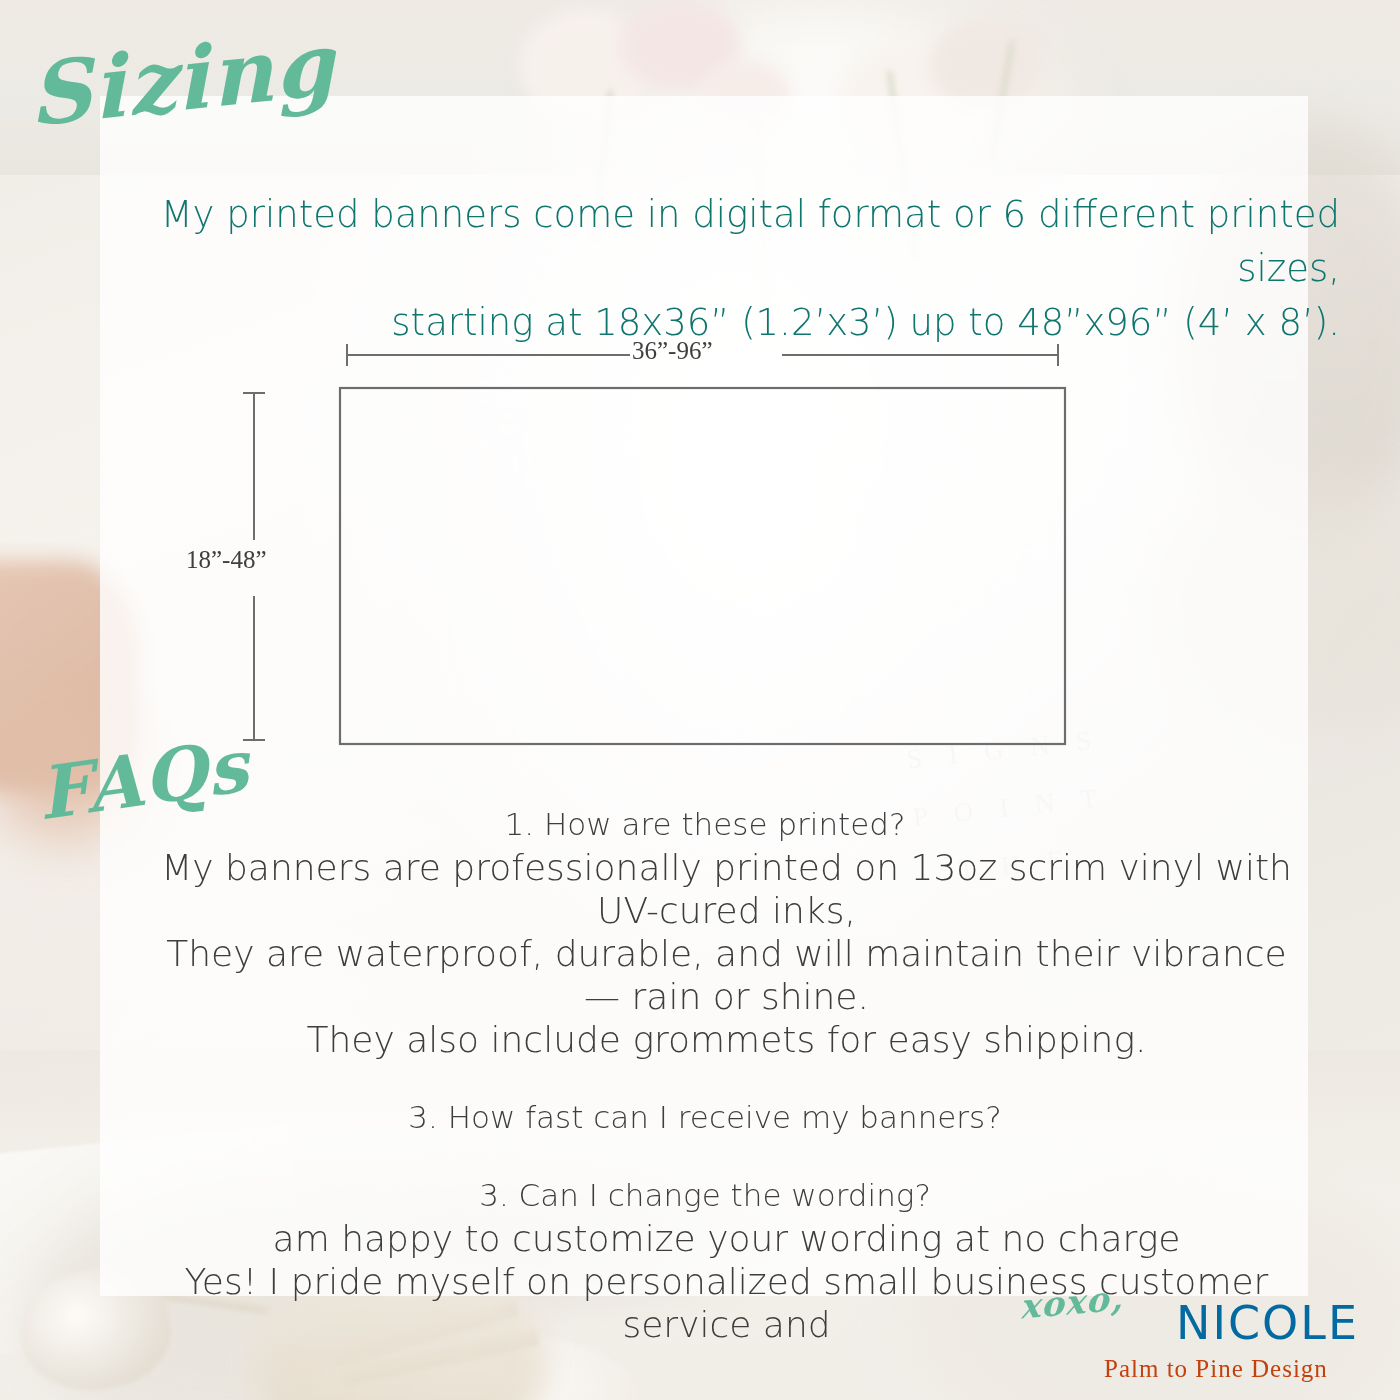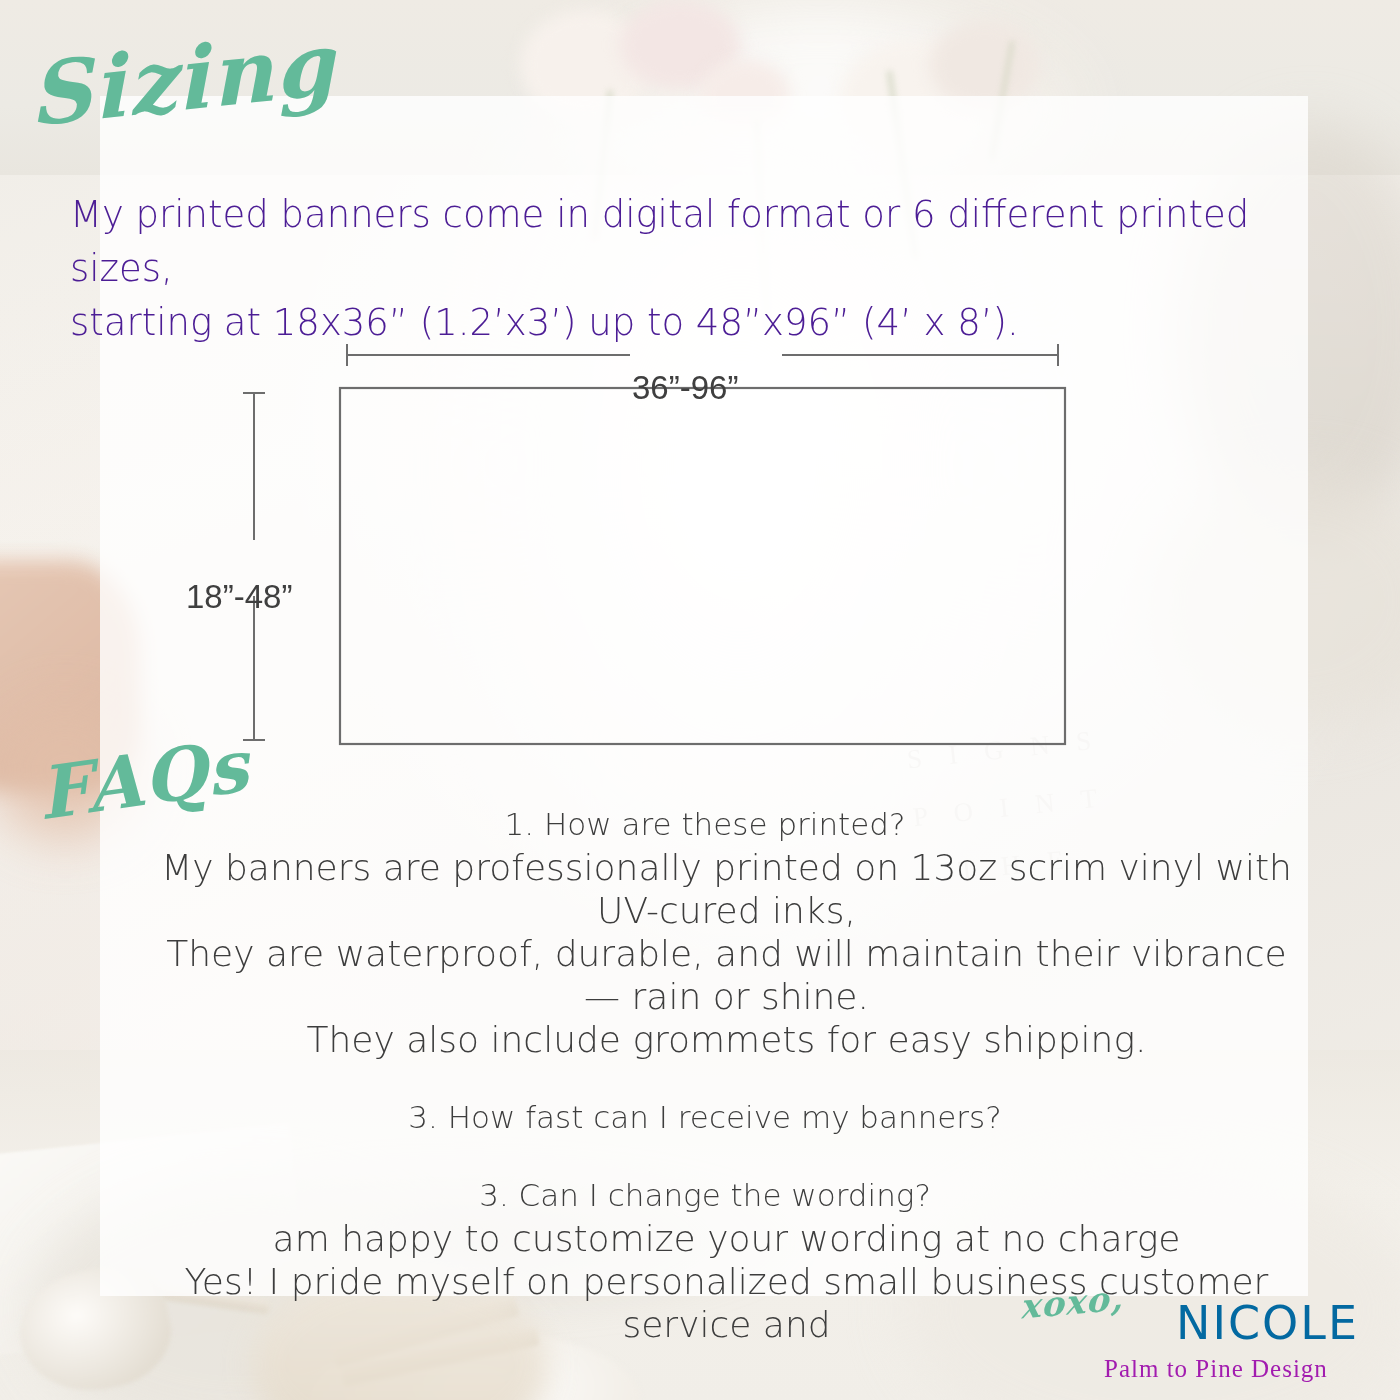--- a/index.html
+++ b/index.html
@@ -179,38 +179,37 @@
     font-size: 34px;
     transform: rotate(-5deg) skewX(-8deg);
   }
 
   
   .intro {
     position: absolute;
     left: 70px;
     top: 188px;
     width: 1270px;
-    text-align: left;
-    color: #4c1d95;
+    text-align: right;
+    color: #0f766e;
     font-size: 37px;
     line-height: 54px;
     font-family: "DejaVu Sans", sans-serif;
     font-weight: 300;
   }
   .intro .line { display: block; }
 
   
   .diagram { position: absolute; left: 0; top: 0; width: 1400px; height: 1400px; pointer-events: none; }
   .dim-label {
     position: absolute;
     color: #3f3f3f;
-    font-size: 33px;
-    font-family: Liberation Sans, sans-serif;
+    font-size: 25px;
+    font-family: Liberation Serif, serif;
     font-weight: 300;
-    margin-top: 32px;
   }
   #width-label { left: 632px; top: 337px; }
   #height-label { left: 186px; top: 546px; }
 
   
   .faq-wrap {
     position: absolute;
     left: 100px;
     top: 790px;
     width: 1210px;
@@ -235,21 +234,21 @@
     letter-spacing: 2px;
     color: #0369a1;
   }
   #signature-brand {
     position: absolute;
     left: 1104px;
     top: 1355px;
     font-family: "Liberation Serif", serif;
     font-size: 25px;
     letter-spacing: 1px;
-    color: #a21caf;
+    color: #c2410c;
   }
 </style>
 </head>
 <body>
 
 <div id="page">
 
   <div class="bg-layer bg-base"></div>
   <div class="bg-topbar"></div>
   <div class="blur-blob b8"></div>

